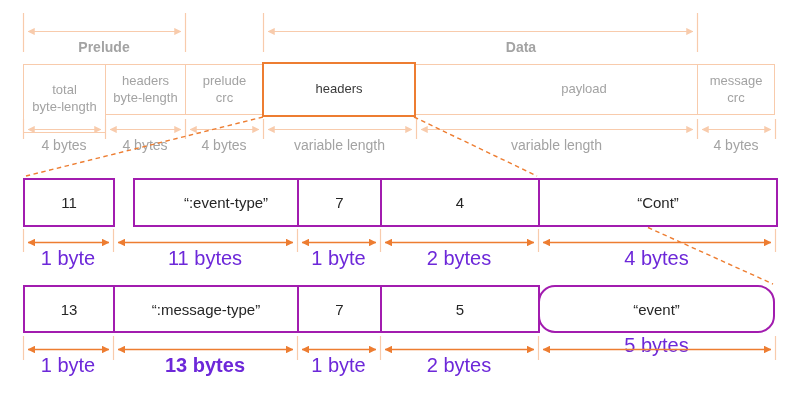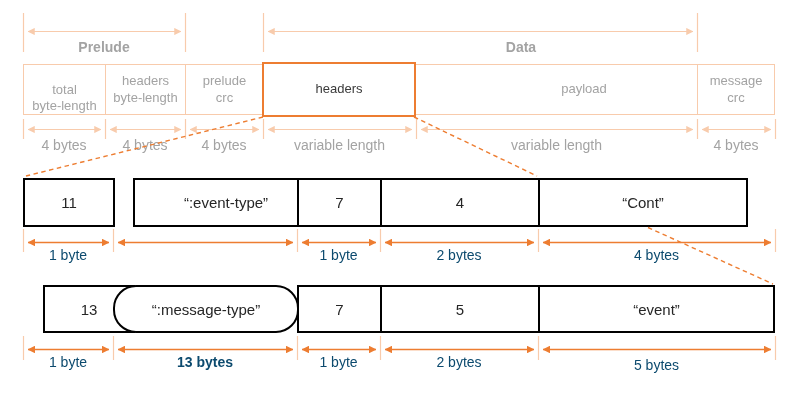--- a/index.html
+++ b/index.html
@@ -14,35 +14,35 @@
     display:flex;flex-direction:column;align-items:center;justify-content:center;
     color:#a3a3a3;font-size:13px;line-height:1.25;text-align:center;z-index:1;
   }
   .box span{display:block;}
   .box.hl{border:2px solid #ed7d31;color:#3a3a3a;z-index:3;}
   
   .mlabel{position:absolute;text-align:center;color:#a3a3a3;font-size:14px;z-index:2;}
   .mlabel.bold{font-weight:bold;}
   
   .cell{
-    position:absolute;box-sizing:border-box;border:2px solid #000000;background:#fff;
+    position:absolute;box-sizing:border-box;border:2px solid #a21caf;background:#fff;
     display:flex;align-items:center;justify-content:center;
     color:#262626;font-size:15px;z-index:2;
   }
-  .blabel{position:absolute;text-align:center;color:#0c4a6e;font-size:14px;z-index:2;}
+  .blabel{position:absolute;text-align:center;color:#6d28d9;font-size:20px;z-index:2;}
 </style>
 </head>
 <body>
 
 <div class="canvas">
 
   <div class="mlabel bold" style="left:23px;top:39px;width:162px;">Prelude</div>
   <div class="mlabel bold" style="left:263px;top:39px;width:434px;margin-left:41px;">Data</div>
 
-  <div class="box" style="left:23px;top:64px;width:83px;height:51px;justify-content:flex-end;">
+  <div class="box" style="left:23px;top:64px;width:83px;height:69px;">
     <span>total</span>
     <span>byte-length</span>
   </div>
   <div class="box" style="left:105px;top:64px;width:81px;height:51px;">
     <span>headers</span>
     <span>byte-length</span>
   </div>
   <div class="box" style="left:185px;top:64px;width:79px;height:51px;">
     <span>prelude</span>
     <span>crc</span>
@@ -64,38 +64,39 @@
   <div class="mlabel" style="left:105px;top:137px;width:80px;">4 bytes</div>
   <div class="mlabel" style="left:185px;top:137px;width:78px;">4 bytes</div>
   <div class="mlabel" style="left:263px;top:137px;width:153px;">variable length</div>
   <div class="mlabel" style="left:416px;top:137px;width:281px;">variable length</div>
   <div class="mlabel" style="left:697px;top:137px;width:78px;">4 bytes</div>
 
   <div class="cell" style="left:23px;top:178px;width:92px;height:49px;">11</div>
   <div class="cell" style="left:113px;top:178px;width:186px;height:49px;margin-left:20px;">“:event-type”</div>
   <div class="cell" style="left:297px;top:178px;width:85px;height:49px;">7</div>
   <div class="cell" style="left:380px;top:178px;width:160px;height:49px;">4</div>
-  <div class="cell" style="left:538px;top:178px;width:210px;height:49px;">“Cont”</div>
+  <div class="cell" style="left:538px;top:178px;width:240px;height:49px;">“Cont”</div>
 
   <div class="blabel" style="left:23px;top:247px;width:90px;">1 byte</div>
+  <div class="blabel" style="left:113px;top:247px;width:184px;">11 bytes</div>
   <div class="blabel" style="left:297px;top:247px;width:83px;">1 byte</div>
   <div class="blabel" style="left:380px;top:247px;width:158px;">2 bytes</div>
   <div class="blabel" style="left:538px;top:247px;width:237px;">4 bytes</div>
 
-  <div class="cell" style="left:23px;top:285px;width:92px;height:48px;margin-left:20px;">13</div>
-  <div class="cell" style="left:113px;top:285px;width:186px;height:48px;border-radius:23px;">“:message-type”</div>
+  <div class="cell" style="left:23px;top:285px;width:92px;height:48px;">13</div>
+  <div class="cell" style="left:113px;top:285px;width:186px;height:48px;">“:message-type”</div>
   <div class="cell" style="left:297px;top:285px;width:85px;height:48px;">7</div>
   <div class="cell" style="left:380px;top:285px;width:160px;height:48px;">5</div>
-  <div class="cell" style="left:538px;top:285px;width:237px;height:48px;">“event”</div>
+  <div class="cell" style="left:538px;top:285px;width:237px;height:48px;border-radius:17px;">“event”</div>
 
   <div class="blabel" style="left:23px;top:354px;width:90px;">1 byte</div>
   <div class="blabel" style="left:113px;top:354px;width:184px;font-weight:bold;">13 bytes</div>
   <div class="blabel" style="left:297px;top:354px;width:83px;">1 byte</div>
   <div class="blabel" style="left:380px;top:354px;width:158px;">2 bytes</div>
-  <div class="blabel" style="left:538px;top:357px;width:237px;">5 bytes</div>
+  <div class="blabel" style="left:538px;top:334px;width:237px;">5 bytes</div>
 
   <svg class="overlay" width="800" height="413" viewBox="0 0 800 413">
     <defs>
       <marker id="aD" viewBox="0 0 8 8" refX="7.5" refY="4" markerWidth="6" markerHeight="6" orient="auto-start-reverse">
         <path d="M0,0 L8,4 L0,8 Z" fill="#ed7d31"></path>
       </marker>
       <marker id="aL" viewBox="0 0 8 8" refX="7.5" refY="4" markerWidth="6" markerHeight="6" orient="auto-start-reverse">
         <path d="M0,0 L8,4 L0,8 Z" fill="#f8cbac"></path>
       </marker>
     </defs>

